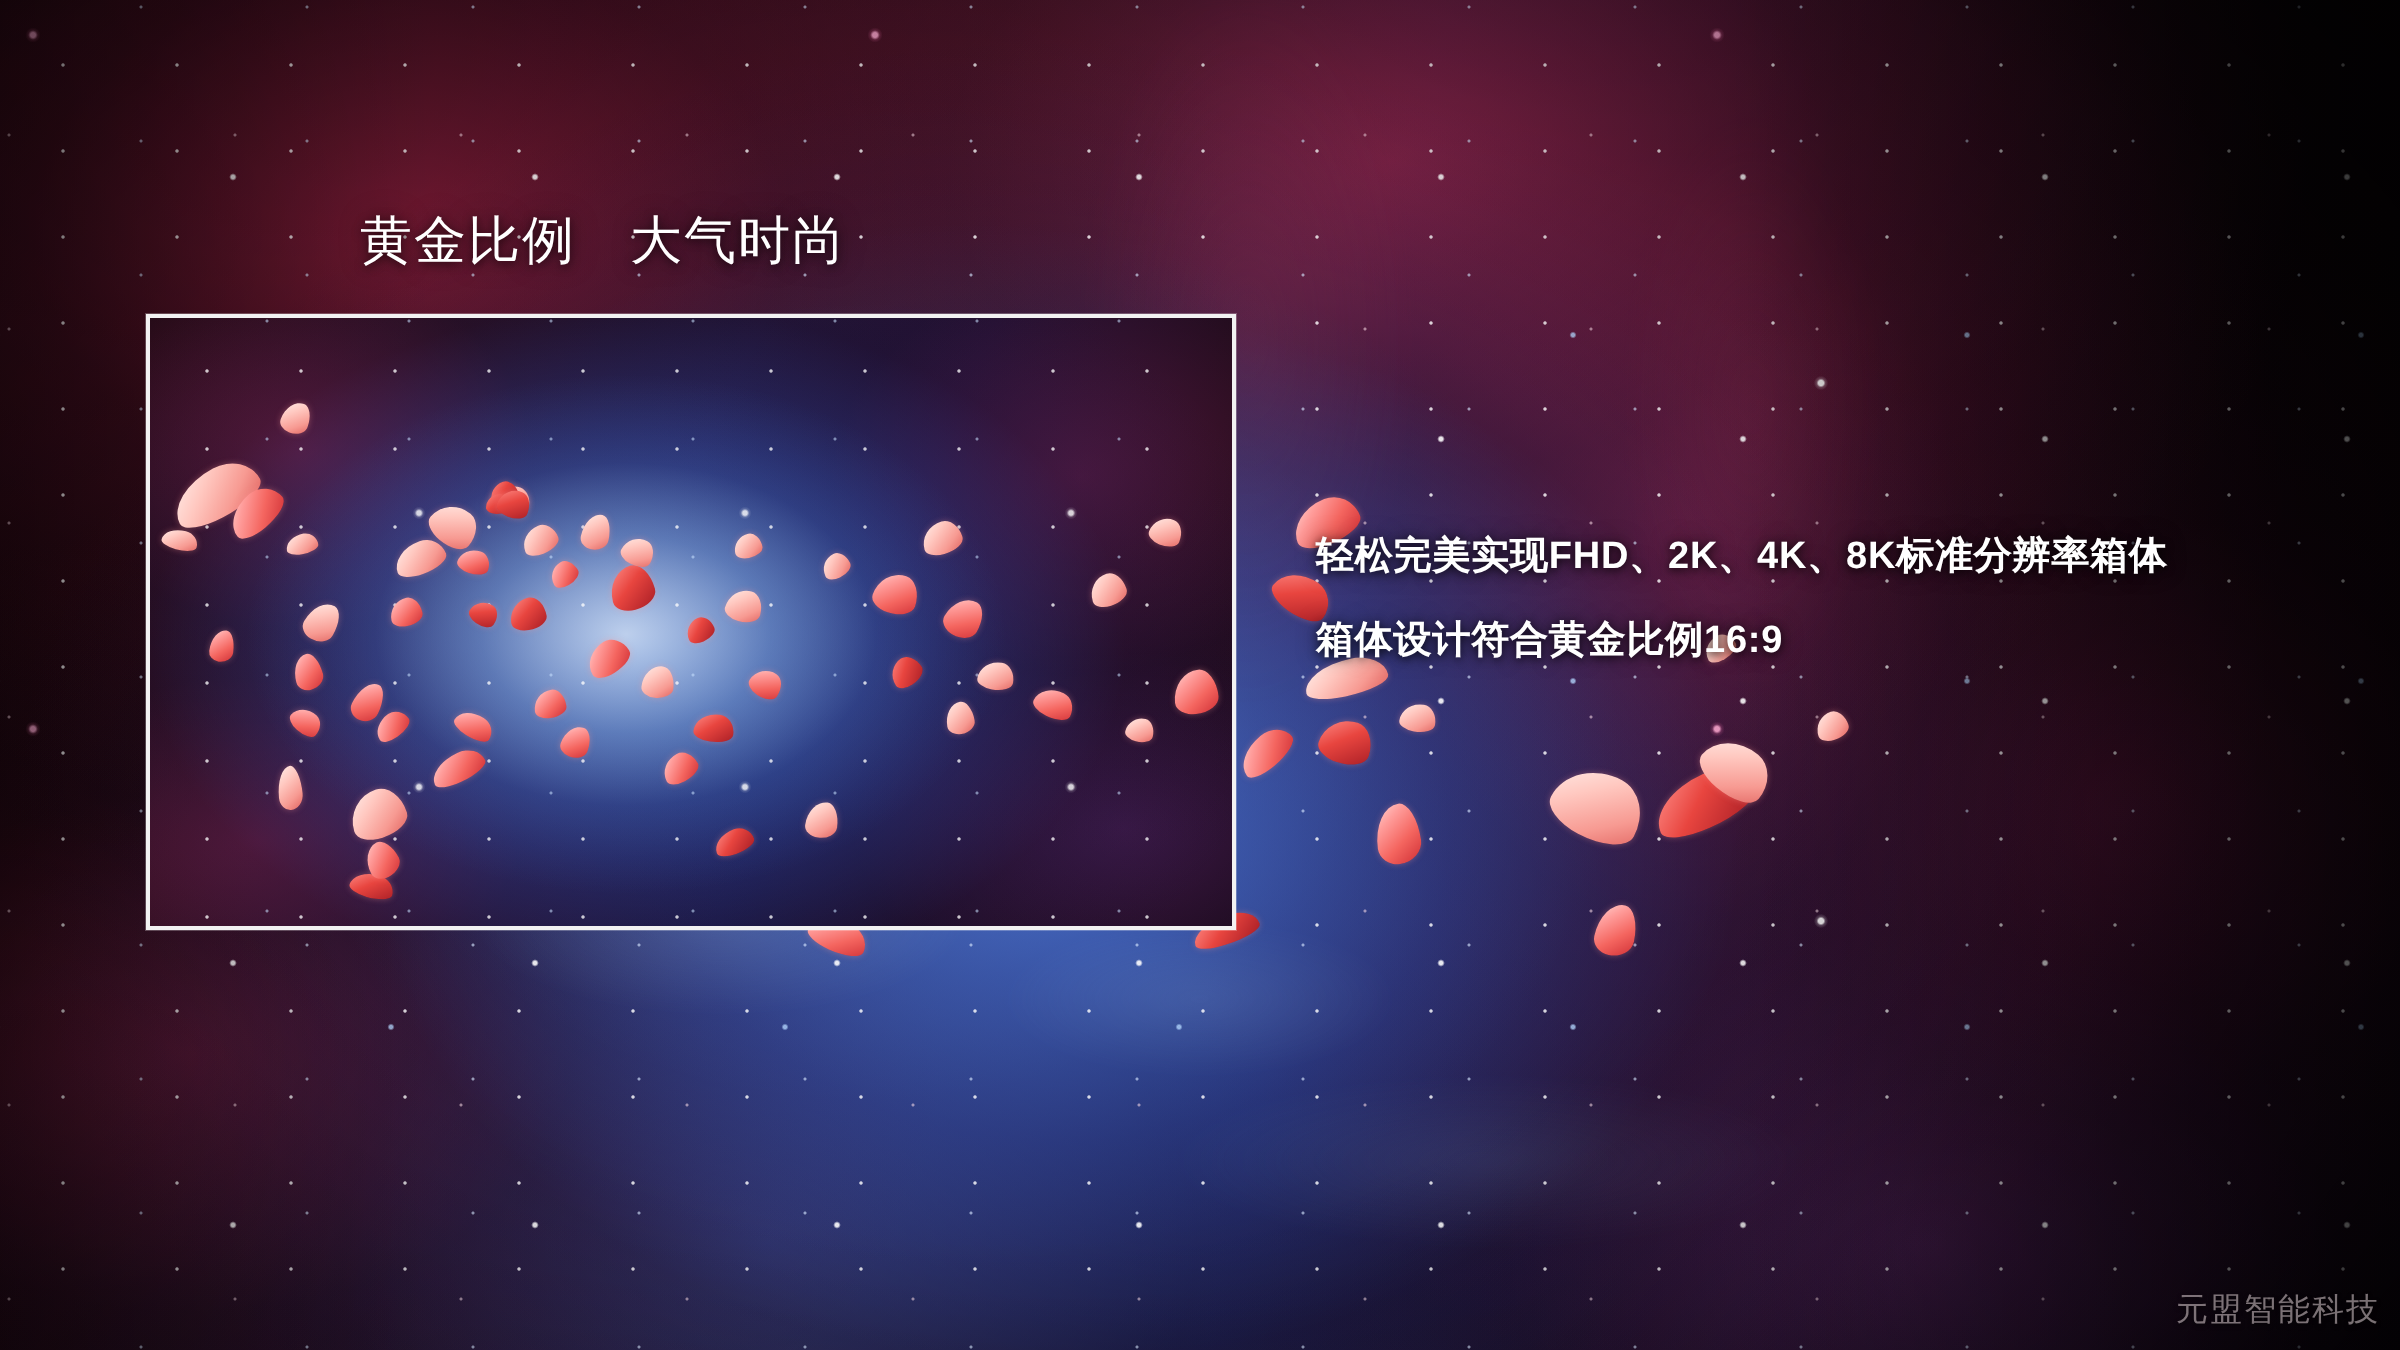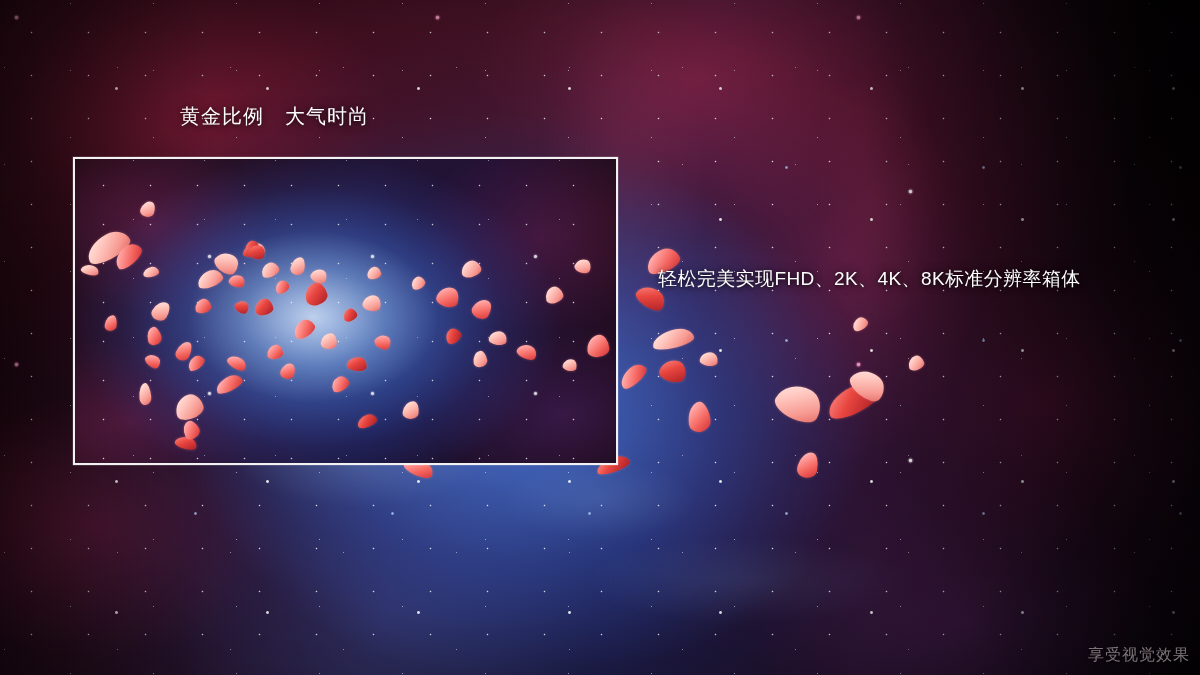--- a/index.html
+++ b/index.html
@@ -123,39 +123,40 @@
   }
   .petal.deep {
     background: linear-gradient(140deg, #ff8f8a 0%, #e8453f 45%, #a81d25 100%);
   }
 
   
   #title {
     position: absolute;
     left: 180px;
     top: 103px;
-    font-size: 20px;
+    font-size: 26px;
     letter-spacing: 1px;
     color: #ffffff;
     white-space: pre;
     text-shadow: 0 1px 5px rgba(0,0,0,0.65), 0 0 14px rgba(0,0,0,0.45);
   }
   #body-text {
     position: absolute;
     left: 658px;
     top: 258px;
     width: 500px;
   }
   .body-line {
     font-size: 19px;
     line-height: 42px;
     color: #ffffff;
     white-space: pre;
     letter-spacing: 0.4px;
     text-shadow: 0 1px 4px rgba(0,0,0,0.7), 0 0 10px rgba(0,0,0,0.5);
+    font-weight: bold;
   }
   #watermark {
     position: absolute;
     right: 10px;
     bottom: 9px;
     font-size: 16px;
     color: rgba(220,205,210,0.55);
     letter-spacing: 1px;
     text-shadow: 0 1px 2px rgba(0,0,0,0.6);
   }
@@ -252,17 +253,18 @@
       <div class="petal pale" style="left:488px;top:200px;width:14px;height:12px;transform:rotate(14deg);"></div>
       <div class="petal" style="left:256px;top:218px;width:18px;height:14px;transform:rotate(-28deg);"></div>
       <div class="petal deep" style="left:272px;top:198px;width:20px;height:14px;transform:rotate(8deg);"></div>
     </div>
   </div>
 
   <div id="title">黄金比例　大气时尚</div>
 
   <div id="body-text">
     <div class="body-line">轻松完美实现FHD、2K、4K、8K标准分辨率箱体</div>
+    <div class="body-line">箱体设计符合黄金比例16:9</div>
   </div>
 
-  <div id="watermark">享受视觉效果</div>
+  <div id="watermark">元盟智能科技</div>
 
 </div>
 
 </body></html>

